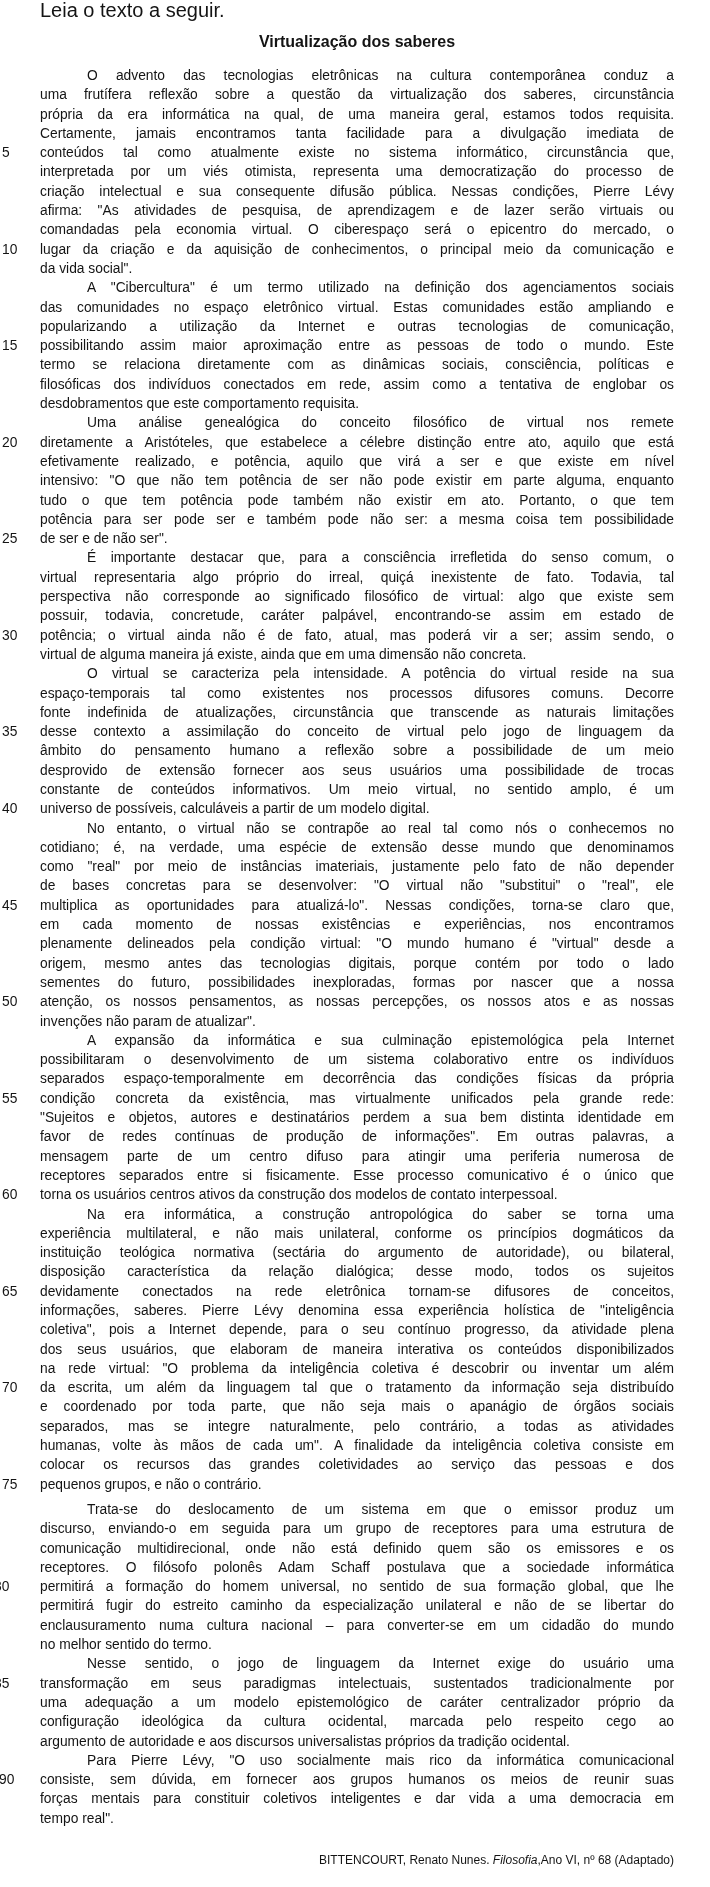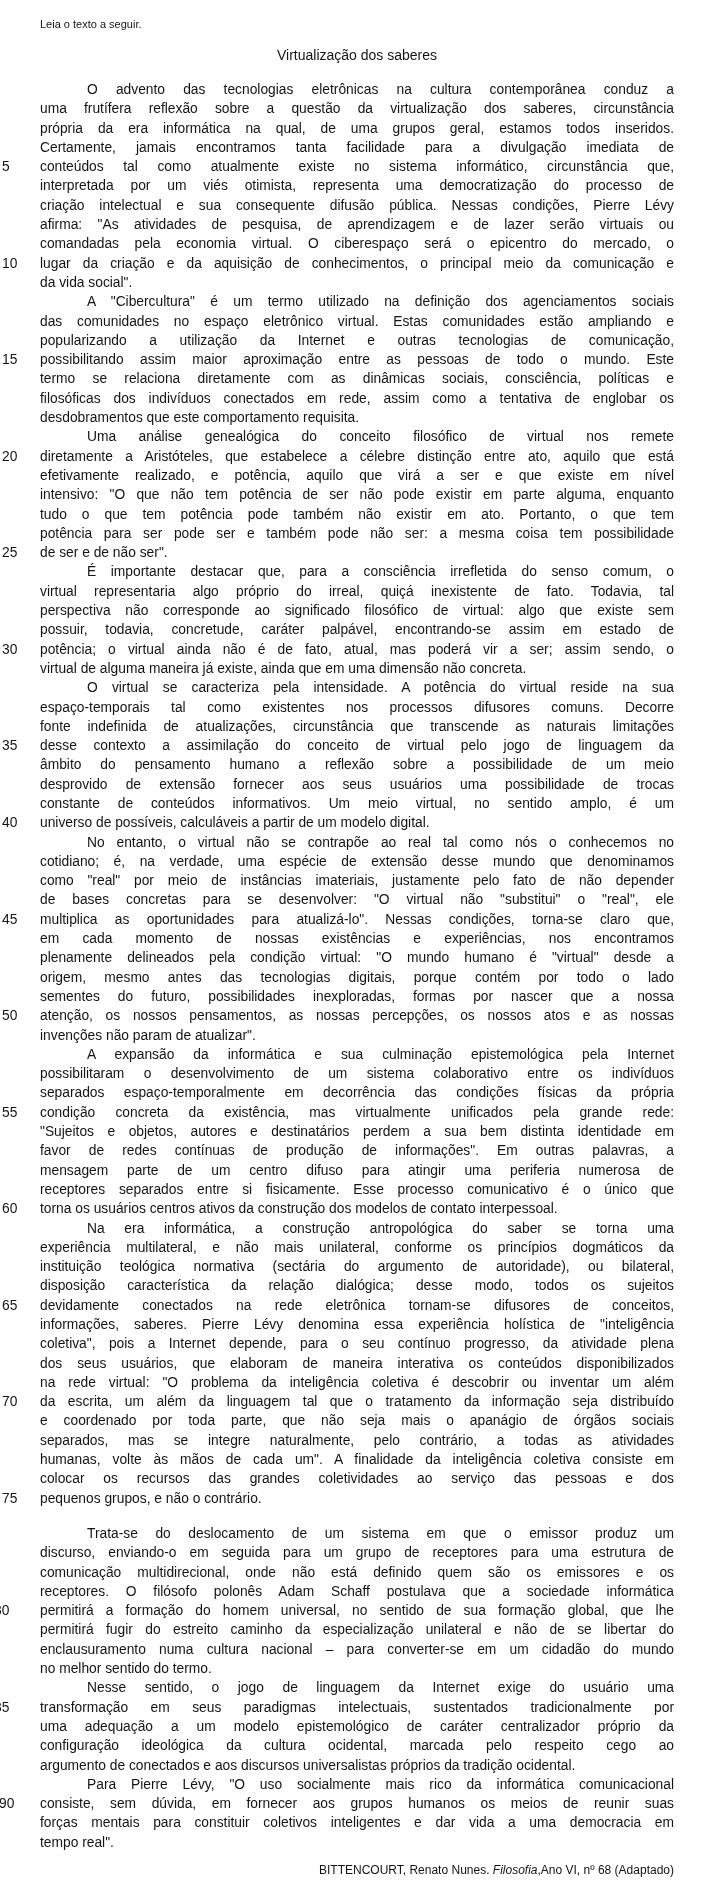--- a/index.html
+++ b/index.html
@@ -7,43 +7,43 @@
     width: 710px;
     height: 1887px;
     background: #ffffff;
     overflow: hidden;
     font-family: "Liberation Sans", "DejaVu Sans", sans-serif;
     color: #141414;
     position: relative;
   }
   .page { width: 710px; height: 1887px; position: relative; }
   .lead {
-    padding-top: 15px;
+    padding-top: 1px;
     margin-left: 40px;
     width: 634px;
-    font-size: 11px;
+    font-size: 20px;
     line-height: 19px;
   }
   .title {
     margin-top: 12px;
     margin-left: 40px;
     width: 634px;
     text-align: center;
-    font-weight: normal;
-    font-size: 14px;
+    font-weight: bold;
+    font-size: 16px;
     line-height: 19px;
   }
   .text-body {
     margin-top: 15px;
     margin-left: 40px;
     width: 634px;
     font-size: 13.8px;
   }
   .para { margin: 0; }
-  .para.gap { margin-top: 16px; }
+  .para.gap { margin-top: 6px; }
   .line {
     position: relative;
     line-height: 19.3px;
     text-align: justify;
     text-align-last: justify;
     white-space: normal;
   }
   .line.first { text-indent: 47px; }
   .line.last { text-align: left; text-align-last: left; }
   .num {
@@ -52,40 +52,40 @@
     top: 0;
     width: 22px;
     text-align: center;
     text-indent: 0;
     font-size: 13.8px;
     line-height: 19.3px;
   }
   .num.clip-a { left: -46px; }
   .num.clip-b { left: -41px; }
   .citation {
-    margin-top: 10px;
+    margin-top: 24px;
     margin-left: 40px;
     width: 634px;
     text-align: right;
     font-size: 12px;
     line-height: 16px;
   }
   .citation .work { font-style: italic; }
 </style>
 </head>
 <body>
 
 <div class="page">
   <div class="lead">Leia o texto a seguir.</div>
   <div class="title">Virtualização dos saberes</div>
   <div class="text-body">
       <div class="para">
         <div class="line first">O advento das tecnologias eletrônicas na cultura contemporânea conduz a</div>
         <div class="line">uma frutífera reflexão sobre a questão da virtualização dos saberes, circunstância</div>
-        <div class="line">própria da era informática na qual, de uma grupos geral, estamos todos inseridos.</div>
+        <div class="line">própria da era informática na qual, de uma maneira geral, estamos todos requisita.</div>
         <div class="line">Certamente, jamais encontramos tanta facilidade para a divulgação imediata de</div>
         <div class="line">conteúdos tal como atualmente existe no sistema informático, circunstância que,<span class="num">5</span></div>
         <div class="line">interpretada por um viés otimista, representa uma democratização do processo de</div>
         <div class="line">criação intelectual e sua consequente difusão pública. Nessas condições, Pierre Lévy</div>
         <div class="line">afirma: "As atividades de pesquisa, de aprendizagem e de lazer serão virtuais ou</div>
         <div class="line">comandadas pela economia virtual. O ciberespaço será o epicentro do mercado, o</div>
         <div class="line">lugar da criação e da aquisição de conhecimentos, o principal meio da comunicação e<span class="num">10</span></div>
         <div class="line last">da vida social".</div>
       </div>
       <div class="para">
@@ -173,21 +173,21 @@
         <div class="line">permitirá a formação do homem universal, no sentido de sua formação global, que lhe<span class="num clip-a">80</span></div>
         <div class="line">permitirá fugir do estreito caminho da especialização unilateral e não de se libertar do</div>
         <div class="line">enclausuramento numa cultura nacional – para converter-se em um cidadão do mundo</div>
         <div class="line last">no melhor sentido do termo.</div>
       </div>
       <div class="para">
         <div class="line first">Nesse sentido, o jogo de linguagem da Internet exige do usuário uma</div>
         <div class="line">transformação em seus paradigmas intelectuais, sustentados tradicionalmente por<span class="num clip-a">85</span></div>
         <div class="line">uma adequação a um modelo epistemológico de caráter centralizador próprio da</div>
         <div class="line">configuração ideológica da cultura ocidental, marcada pelo respeito cego ao</div>
-        <div class="line last">argumento de conectados e aos discursos universalistas próprios da tradição ocidental.</div>
+        <div class="line last">argumento de autoridade e aos discursos universalistas próprios da tradição ocidental.</div>
       </div>
       <div class="para">
         <div class="line first">Para Pierre Lévy, "O uso socialmente mais rico da informática comunicacional</div>
         <div class="line">consiste, sem dúvida, em fornecer aos grupos humanos os meios de reunir suas<span class="num clip-b">90</span></div>
         <div class="line">forças mentais para constituir coletivos inteligentes e dar vida a uma democracia em</div>
         <div class="line last">tempo real".</div>
       </div>
     </div>
   <div class="citation"><span>BITTENCOURT, Renato Nunes. </span><span class="work">Filosofia</span><span>,Ano VI, nº 68 (Adaptado)</span></div>
 </div>

